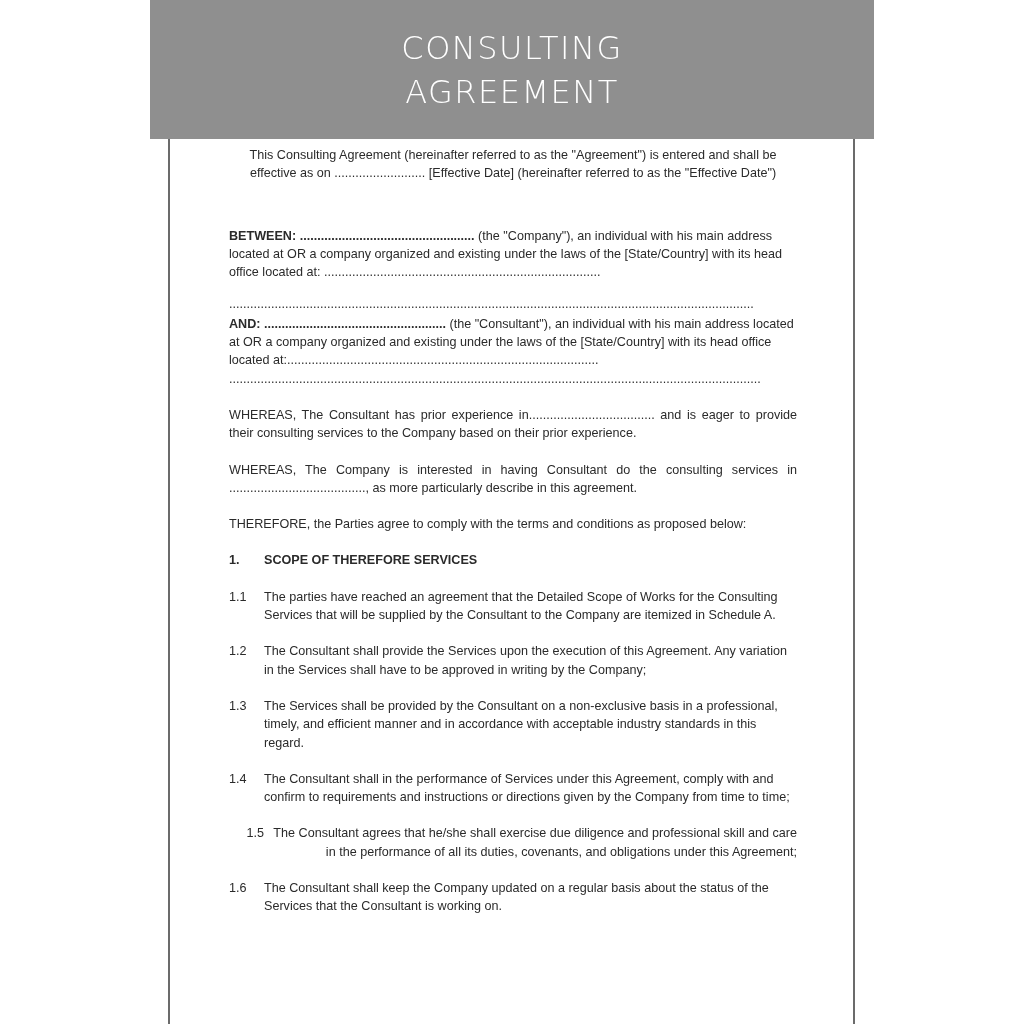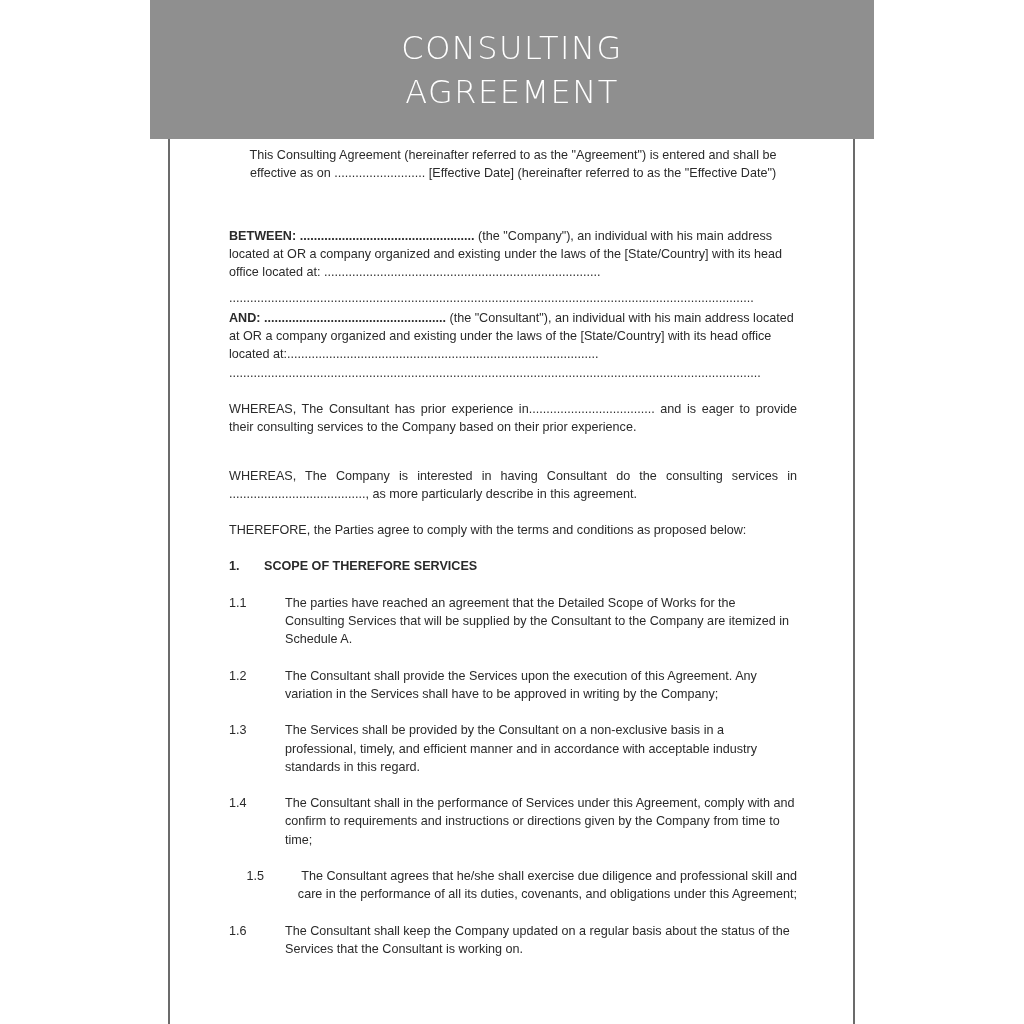--- a/index.html
+++ b/index.html
@@ -8,51 +8,51 @@
   .page-border-right { position:absolute; left:853px; top:139px; width:2px; height:885px; background:#6b6b6b; }
   .banner { position:absolute; left:150px; top:0; width:724px; height:139px; background:#8f8f8f; display:flex; flex-direction:column; align-items:center; justify-content:center; }
   .banner-line { color:#ffffff; font-family:"DejaVu Sans", sans-serif; font-weight:300; font-size:32px; letter-spacing:1.5px; line-height:40px; margin:2px 0; }
   .doc { position:absolute; left:229px; top:146px; width:568px; color:#2a2a2a; font-family:"Liberation Sans", sans-serif; font-size:12.6px; line-height:18.3px; }
   .p { margin:0; }
   .just { text-align:justify; }
   .bold { font-weight:bold; }
   .dotline { display:block; height:18.3px; overflow:hidden; white-space:nowrap; letter-spacing:0px; }
   .heading { font-weight:bold; font-size:12.6px; display:flex; }
   .heading .num { width:35px; }
-  .clause { display:flex; margin:0;gap:21px; }
+  .clause { display:flex; margin:0; }
   .clause .num { width:35px; flex:none; }
   .clause .txt { flex:1; }
 </style>
 </head>
 <body>
 
 <div class="banner">
   <div class="banner-line">CONSULTING</div>
   <div class="banner-line">AGREEMENT</div>
 </div>
 
 <div class="page-border-left"></div>
 <div class="page-border-right"></div>
 
 <div class="doc">
 
   <p class="p" style="margin-bottom:44px;text-align:center;">This Consulting Agreement (hereinafter referred to as the "Agreement") is entered and shall be effective as on .......................... [Effective Date] (hereinafter referred to as the "Effective Date")</p>
 
-  <p class="p" style="margin-bottom:8px;">
+  <p class="p" style="margin-bottom:14px;">
     <span class="bold">BETWEEN:</span><span class="bold"> ..................................................</span><span> (the "Company"), an individual with his main</span>
     <span>address located at OR a company organized and existing under the laws of the [State/Country] with its head office located at: ...............................................................................</span>
   </p>
   <span class="dotline" style="margin-bottom:1px;">......................................................................................................................................................</span>
 
   <p class="p">
     <span class="bold">AND:</span><span class="bold"> ....................................................</span><span> (the "Consultant"), an individual with his main address located at OR a company organized and existing under the laws of the [State/Country] with its head office located at:.........................................................................................</span>
   </p>
   <span class="dotline" style="margin-bottom:18px;">........................................................................................................................................................</span>
 
-  <p class="p just" style="margin-bottom:30px;">WHEREAS, The Consultant has prior experience in.................................... and is eager to provide their consulting services to the Company based on their prior experience.</p>
+  <p class="p just" style="margin-bottom:18px;">WHEREAS, The Consultant has prior experience in.................................... and is eager to provide their consulting services to the Company based on their prior experience.</p>
 
   <p class="p just" style="margin-bottom:18px;">WHEREAS, The Company is interested in having Consultant do the consulting services in ......................................., as more particularly describe in this agreement.</p>
 
   <p class="p" style="margin-bottom:18px;">THEREFORE, the Parties agree to comply with the terms and conditions as proposed below:</p>
 
   <div class="heading" style="margin-bottom:18px;">
     <span class="num">1.</span>
     <span>SCOPE OF THEREFORE SERVICES</span>
   </div>
 

